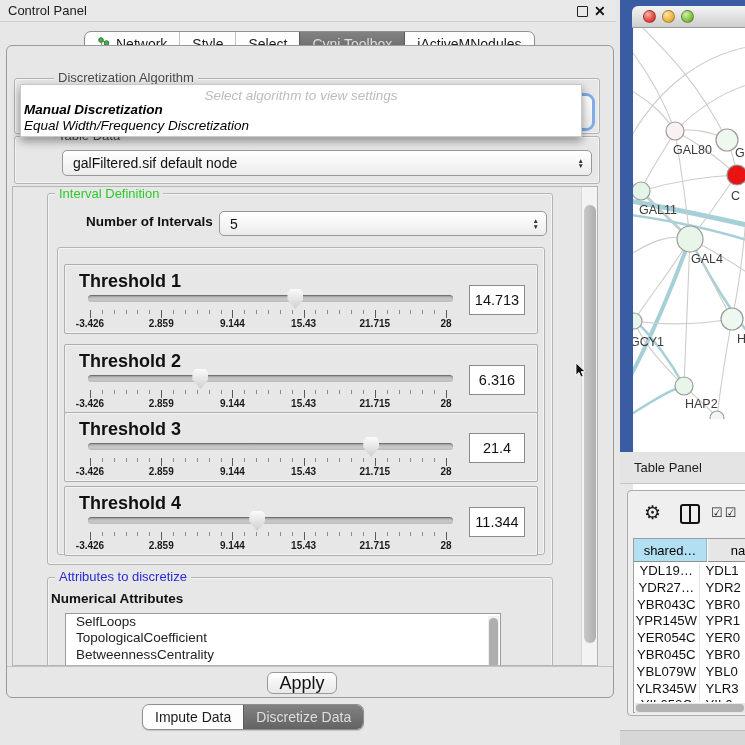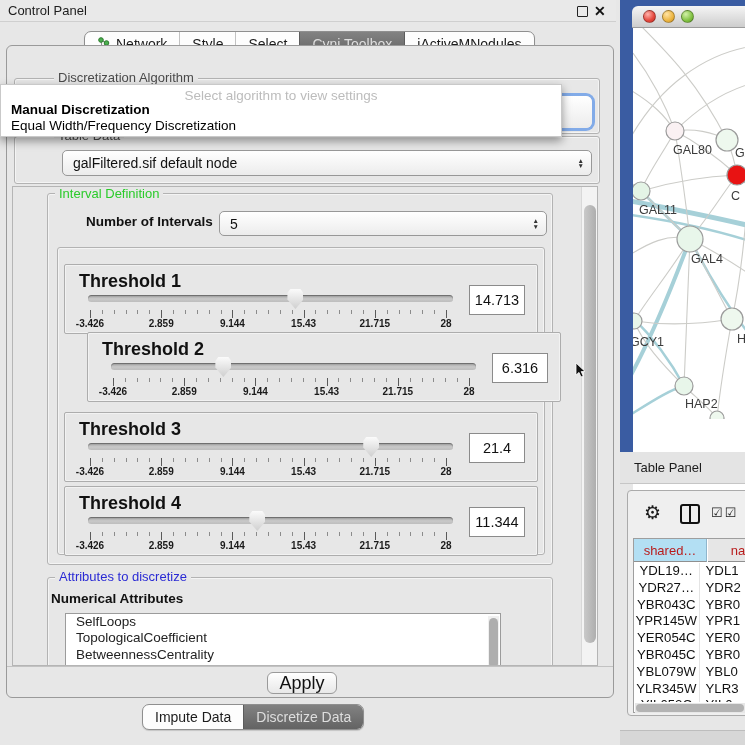--- a/index.html
+++ b/index.html
@@ -35,24 +35,24 @@
   .lbl-blue  { color:#2a2ad4; }
 
   .combo { position:absolute; display:flex; align-items:center; background:linear-gradient(#ffffff,#ececec);
            border:1px solid #989898; border-radius:5px; font-size:14px; color:#111; padding-left:10px; }
   .stepper { margin-left:auto; display:flex; flex-direction:column; align-items:center;
              font-size:6.5px; color:#333; padding-right:7px; line-height:5.5px; }
 
   
   #algo-focusring { left:28px; top:96px; width:564px; height:32px; border-radius:6px;
                     background:linear-gradient(#ffffff,#ececec); box-shadow:0 0 0 3px #82abe8; }
-  #algo-popup { left:0; top:84px; width:562px; height:53px; background:#ffffff;
-                border:1px solid #c9c9c9; box-shadow:0 4px 9px rgba(0,0,0,.4); z-index:40; }
+  #algo-popup { left:20px; top:84px; width:562px; height:53px; background:#ffffff;
+                border:1px solid #c9c9c9; box-shadow:0 4px 9px rgba(0,0,0,.4); z-index:40;font-style:italic; }
   #algo-popup .prompt { text-align:center; color:#bcbcbc; font-size:13.5px; padding-top:3px; height:17px; }
-  #algo-popup .opt { font-size:13.5px; color:#000; padding-left:10px; height:16px; line-height:16px; }
+  #algo-popup .opt { font-size:13.5px; color:#000; padding-left:3px; height:16px; line-height:16px; }
   #algo-popup .opt.bold { font-weight:bold; }
 
   
   #scrollview { left:12px; top:186px; width:586px; height:480px; border:1px solid #b5b5b5;
                 background:#e7e7e7; overflow:hidden; }
   #main-vscroll { left:568px; top:0px; width:17px; height:478px; background:#f3f3f3; border-left:1px solid #d8d8d8; }
   #main-vscroll .vthumb { position:absolute; left:2px; top:18px; width:12px; height:438px; border-radius:7px;
                 background:linear-gradient(90deg,#c9c9c9,#aeaeae); }
 
   
@@ -112,21 +112,21 @@
   
   #tp-header { left:620px; top:452px; width:125px; height:32px; background:#e4e4e4;
                border-bottom:1px solid #c6c6c6; display:flex; align-items:center; }
   #tp-title { font-size:13px; color:#1d1d1d; padding-left:14px; }
   #tp-box { left:627px; top:490px; width:126px; height:226px; background:#efefef;
             border:1px solid #ababab; border-radius:4px; }
   #tp-gear { left:644px; top:501px; font-size:19px; color:#1a1a1a; }
   #tp-split { left:679px; top:503px; }
   #tp-checks { left:711px; top:505px; font-size:13px; color:#222; letter-spacing:2px; }
   #tp-table { left:633px; top:538px; width:120px; height:175px; background:#fff; border:1px solid #9e9e9e; }
-  .tp-hcell { position:absolute; top:0; height:23px; font-size:13px; color:#b91c1c;
+  .tp-hcell { position:absolute; top:0; height:23px; font-size:13px; color:#000000;
               display:flex; align-items:center; justify-content:center; border-bottom:1px solid #8f8f8f;text-align:right; }
   #tp-hcell-0 { left:0; width:73px; background:#b3dff3; border-right:1px solid #8fb6cc; }
   #tp-hcell-1 { left:74px; width:60px; background:#e6e6e6; }
   #tp-body { position:absolute; left:0; top:24px; width:120px; height:139px; overflow:hidden; }
   .tp-row { display:flex; height:16.8px; font-size:13.2px; color:#111; }
   .tp-c0 { width:73px; text-align:center; border-right:1px solid #e4e4e4; overflow:hidden; white-space:nowrap; }
   .tp-c1 { width:60px; padding-left:6px; overflow:hidden; white-space:nowrap; }
   #tp-hscroll { position:absolute; left:1px; top:164px; width:117px; height:10px; background:#e7e7e7; }
   #tp-hscroll .hthumb { position:absolute; left:1px; top:1px; width:108px; height:8px; border-radius:4px; background:#b3b3b3; }
   #right-footer { left:620px; top:730px; width:125px; height:15px; background:#d7d7d7; border-top:1px solid #bdbdbd; }
@@ -219,21 +219,21 @@
             <span style="left: 0px;">-3.426</span>
             <span style="left: 71.2px;">2.859</span>
             <span style="left: 142.4px;">9.144</span>
             <span style="left: 213.6px;">15.43</span>
             <span style="left: 284.8px;">21.715</span>
             <span style="left: 356px;">28</span>
           </div>
         <input class="thr-value" readonly="" value="14.713" style="">
       </div>
 
-      <div class="thr-panel" style="top:84px;margin-left:23px;">
+      <div class="thr-panel" style="top:96px;">
         <div class="thr-label">Threshold 2</div>
         <div class="track"></div>
         <div class="thumb" style="left: 127.36px;"></div>
         <div class="ticks-minor"></div>
         <div class="ticks-major"></div>
         <div class="tick-labels">
             <span style="left: 0px;">-3.426</span>
             <span style="left: 71.2px;">2.859</span>
             <span style="left: 142.4px;">9.144</span>
             <span style="left: 213.6px;">15.43</span>

